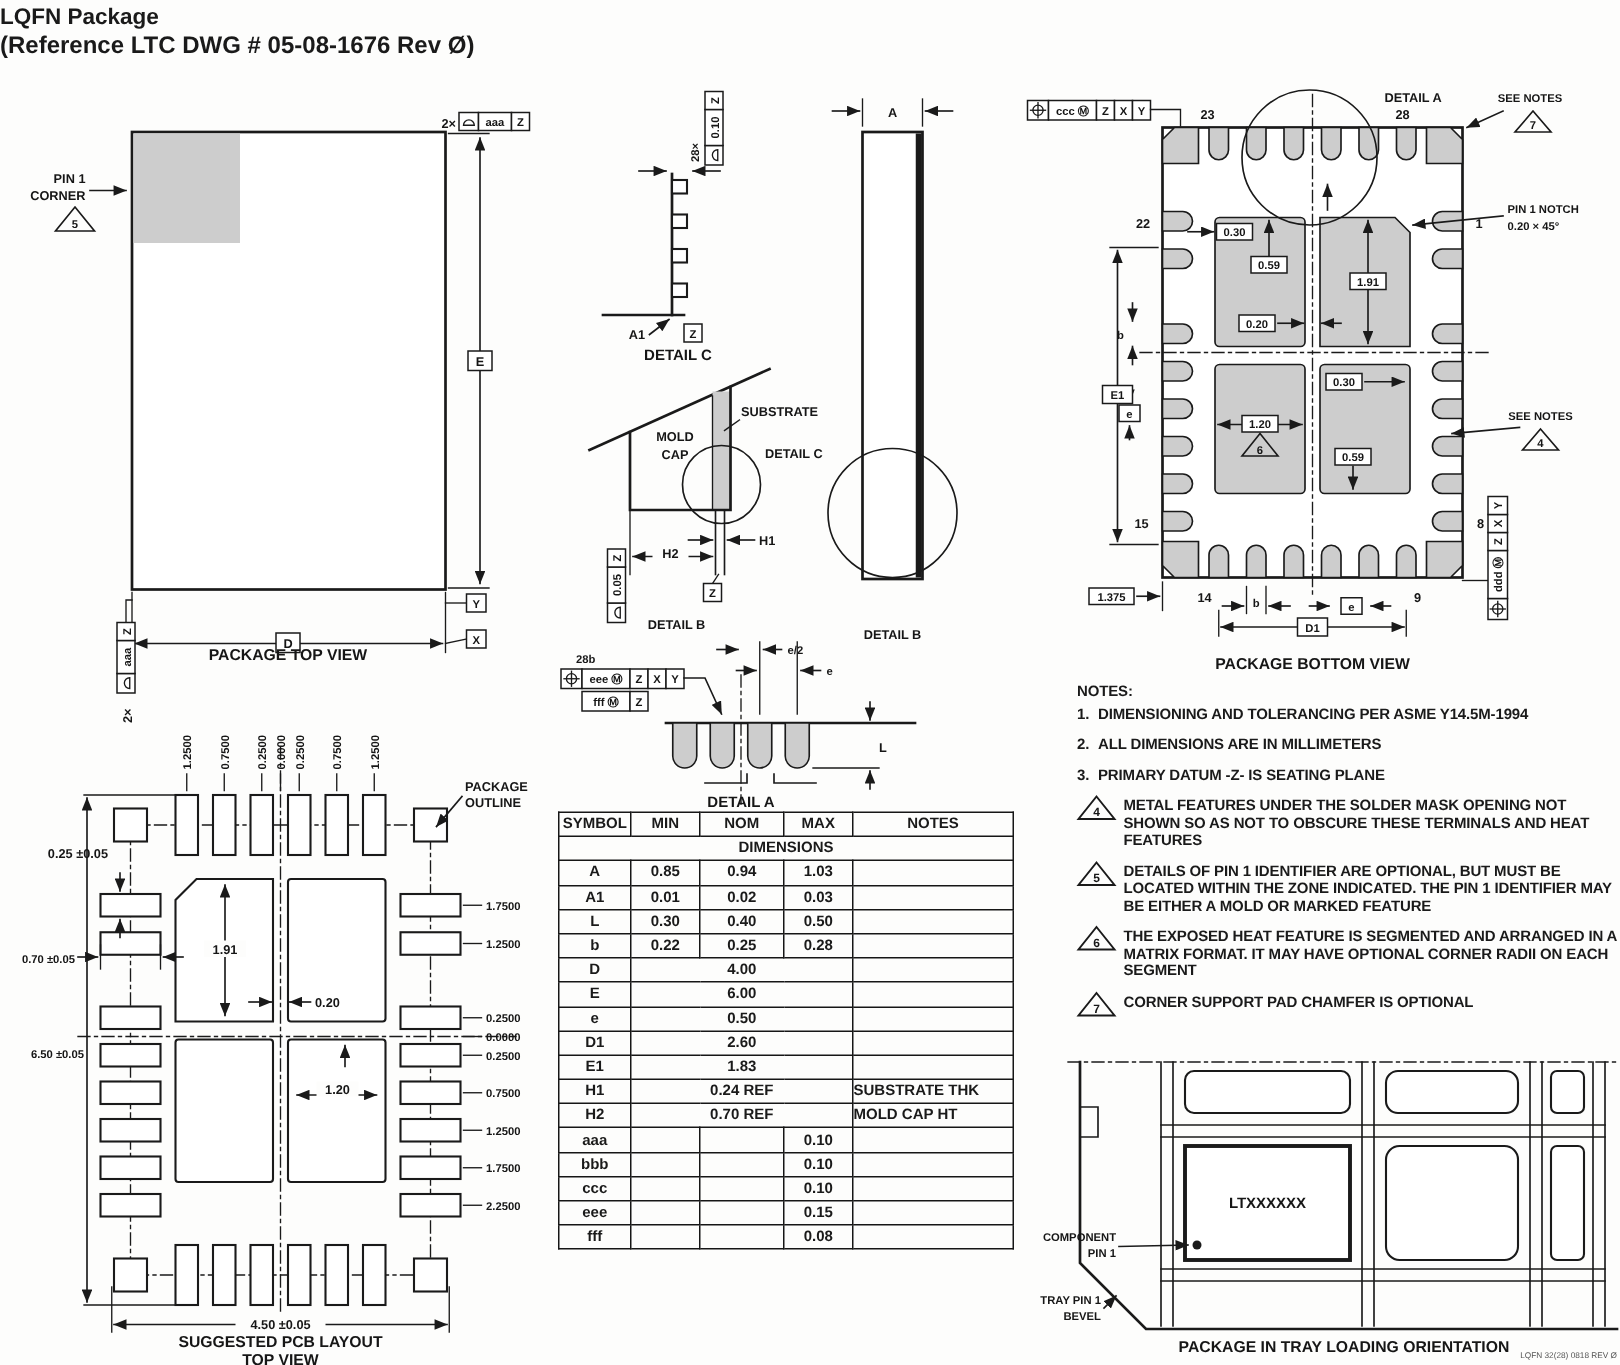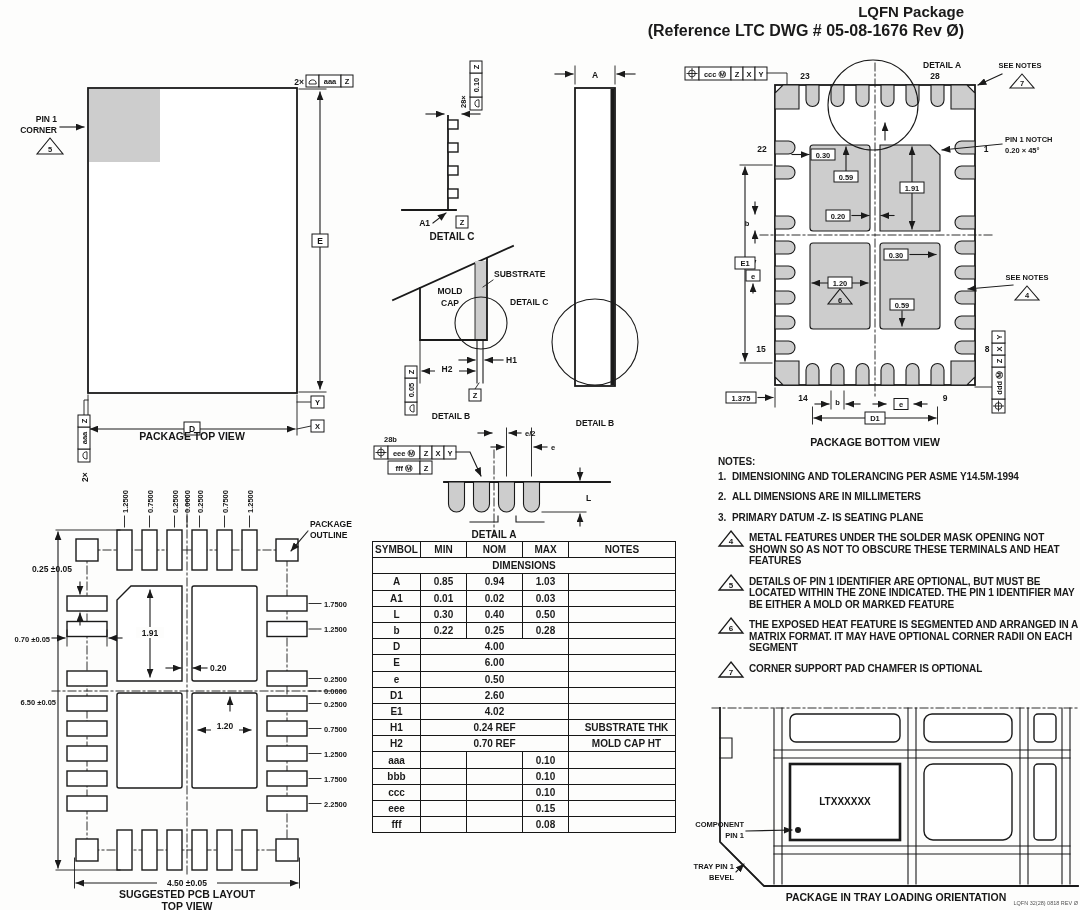--- a/index.html
+++ b/index.html
@@ -1,19 +1,19 @@
 <!DOCTYPE html>
 <html><head>
 <meta charset="utf-8">
 <style>
   *{margin:0;padding:0;box-sizing:border-box}
   html,body{background:#ffffff}
   .page{position:relative;width:1080px;height:910px;background:#fdfdfc;font-family:"Liberation Sans",sans-serif;color:#1a1a1a;overflow:hidden}
   .abs{position:absolute}
-  .title-block{position:absolute;left:0;top:3px;width:964px;text-align:right;line-height:1.22}
+  .title-block{position:absolute;left:0;top:3px;width:964px;text-align:left;line-height:1.22}
   .title-l1,.title-l2{font-size:15px;font-weight:bold}
   .title-l3{font-size:16px;font-weight:bold}
   svg{overflow:visible}
   svg text{font-family:"Liberation Sans",sans-serif;font-weight:bold;fill:#161616;font-size:9px}
   svg .t7{font-size:7.5px}
   svg .t8{font-size:8.5px}
   svg .t10{font-size:10px}
   svg .t5{font-size:5.5px;font-weight:normal;fill:#555}
   svg .cap{font-size:10.5px}
   .ln{stroke:#1a1a1a;stroke-width:1.1;fill:none;stroke-linecap:square}
@@ -21,21 +21,21 @@
   .thk{stroke-width:1.8}
   .dsh{stroke-dasharray:8 3 2 3;stroke-width:0.9}
   .pkg{fill:#ffffff;stroke:#1a1a1a;stroke-width:1.8}
   .wht{fill:#ffffff;stroke:#1a1a1a;stroke-width:1.4}
   .gry{fill:#cdcdcd;stroke:#1a1a1a;stroke-width:1.1}
   .shade{fill:#cdcdcd}
   .bx{fill:#ffffff;stroke:#1a1a1a;stroke-width:1}
   .bg{fill:#fdfdfc}
   .dim-table{position:absolute;left:372px;top:541px;width:303px;border-collapse:collapse;font-size:10px;font-weight:bold;table-layout:fixed}
   .dim-table th,.dim-table td{border:1px solid #161616;text-align:center;padding:0 2px;height:16.2px;overflow:hidden;white-space:nowrap}
-  .dim-table td.notes-cell{text-align:center;padding-left:11px}
+  .dim-table td.notes-cell{text-align:left;padding-left:0}
   .notes{position:absolute;left:718px;top:456px;width:362px;font-size:10px;font-weight:bold;line-height:11.5px;letter-spacing:-0.1px}
   .notes-heading{margin-bottom:3px}
   .note-item{display:flex;align-items:flex-start;margin-bottom:9px}
   .note-num{flex:0 0 14px}
   .note-tri{flex:0 0 26px;margin-right:5px;margin-top:-2px}
   .note-text{flex:1}
 </style>
 </head>
 <body>
 
@@ -570,21 +570,21 @@
           <td colspan="3">0.50</td>
           <td class="notes-cell"></td>
         </tr>
         <tr>
           <td>D1</td>
           <td colspan="3">2.60</td>
           <td class="notes-cell"></td>
         </tr>
         <tr>
           <td>E1</td>
-          <td colspan="3">4.02</td>
+          <td colspan="3">1.83</td>
           <td class="notes-cell"></td>
         </tr>
         <tr>
           <td>H1</td>
           <td colspan="3">0.24 REF</td>
           <td class="notes-cell">SUBSTRATE THK</td>
         </tr>
         <tr>
           <td>H2</td>
           <td colspan="3">0.70 REF</td>

